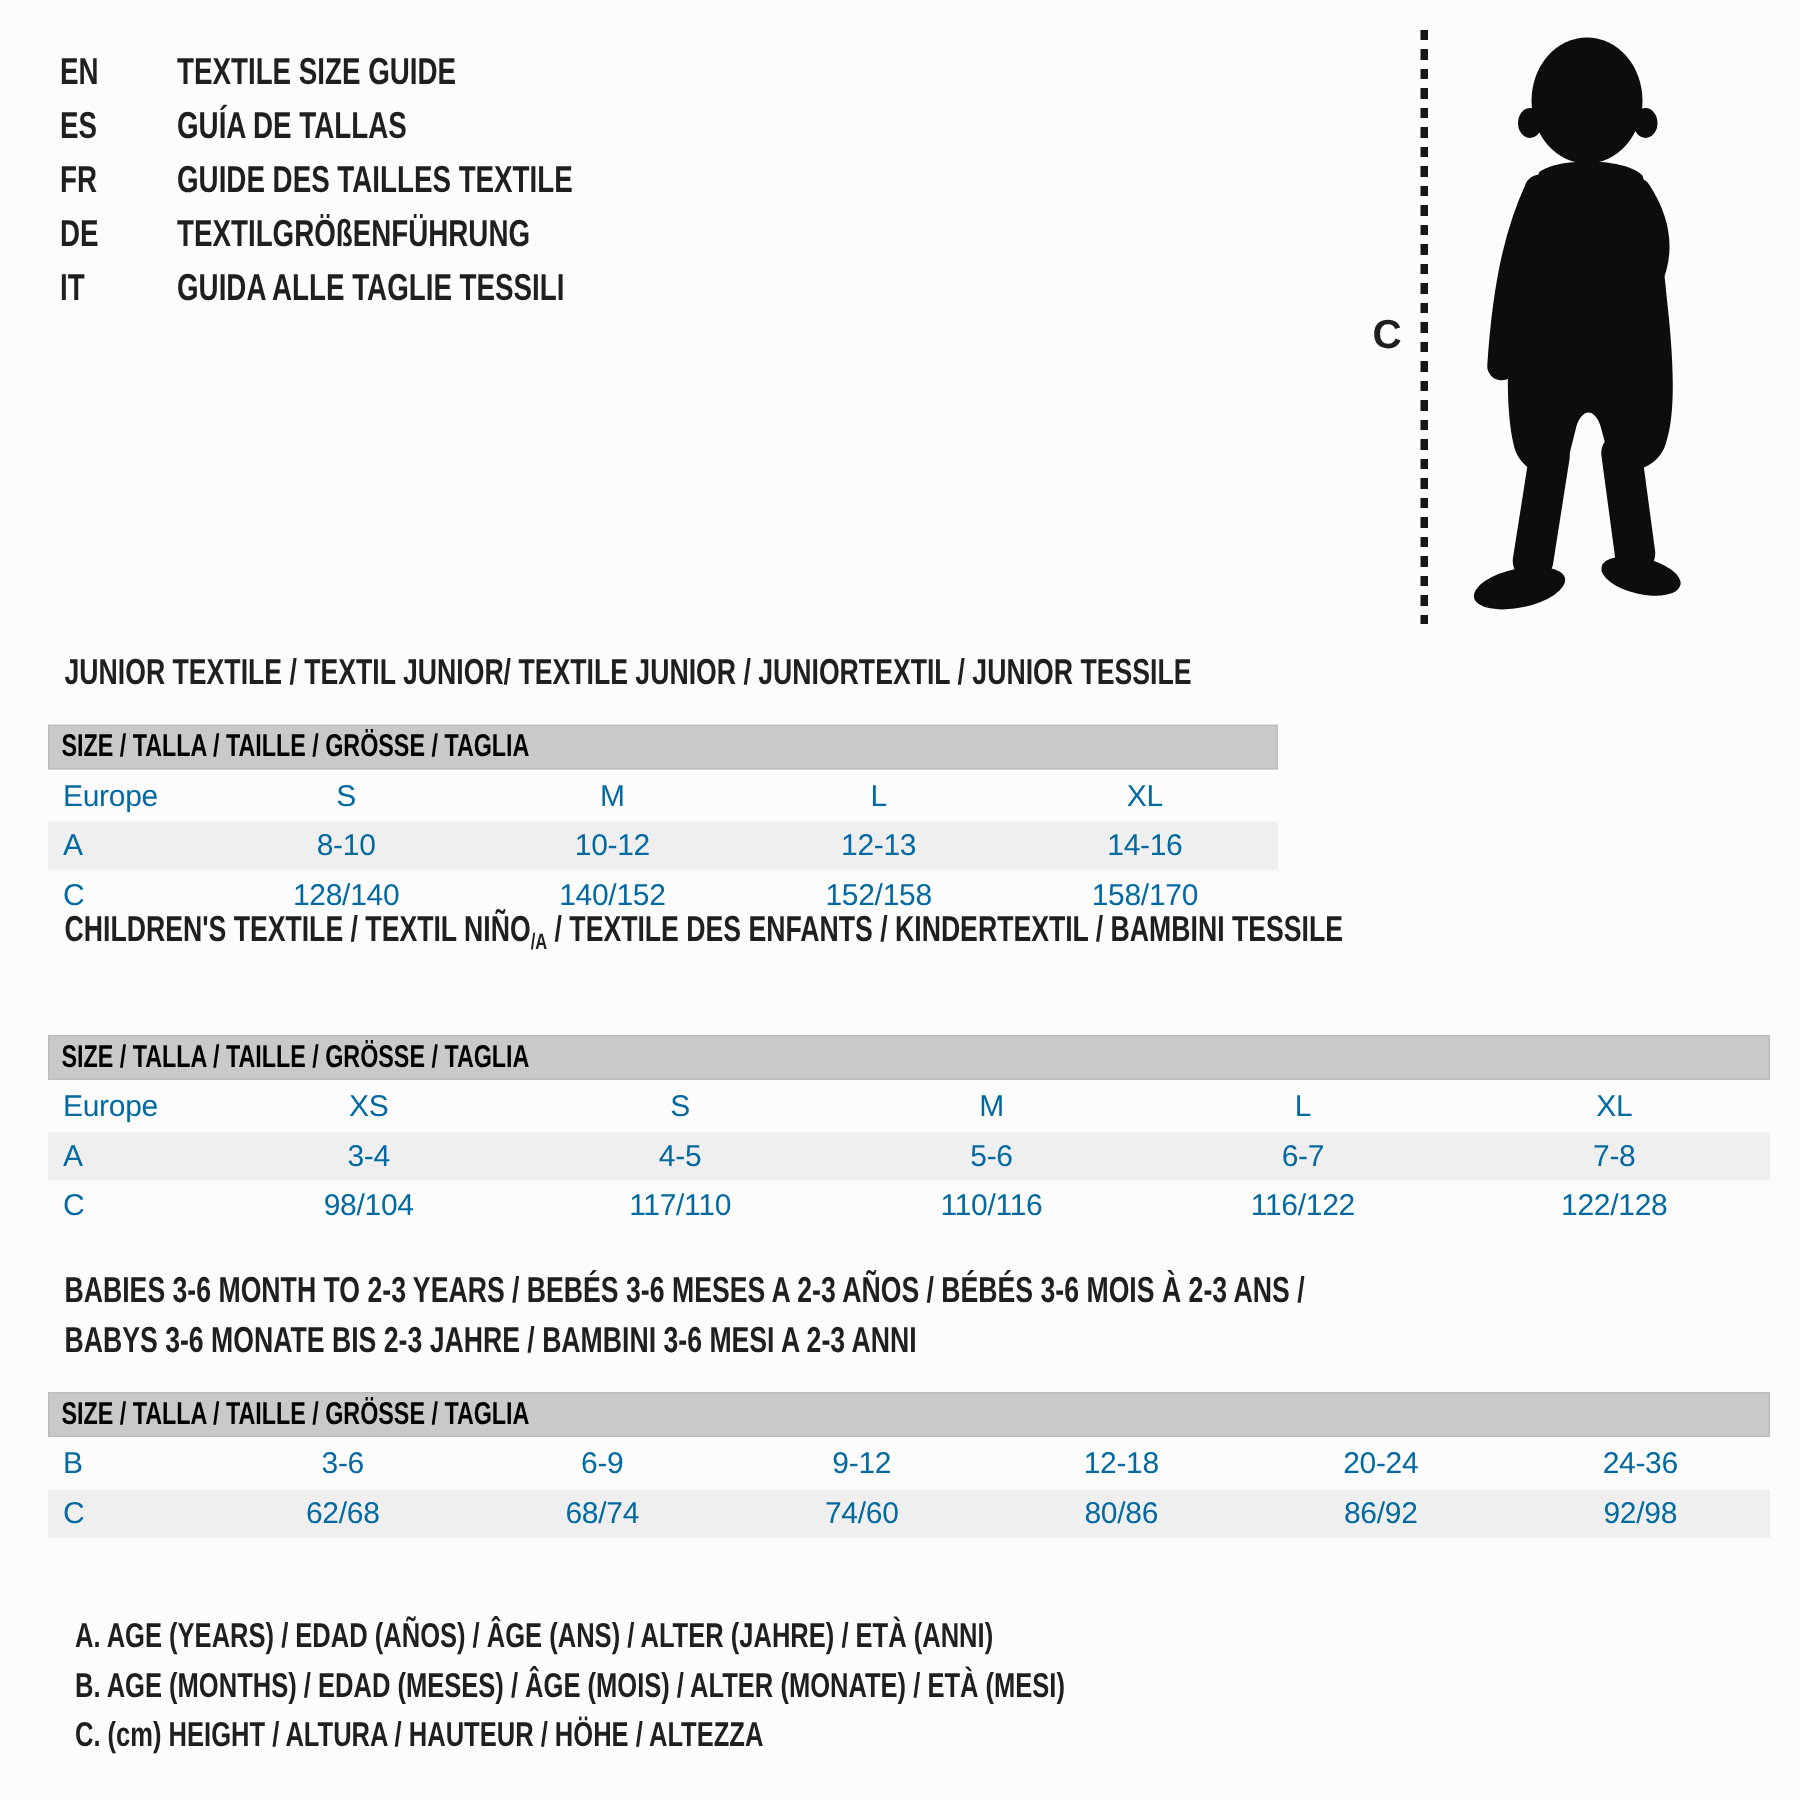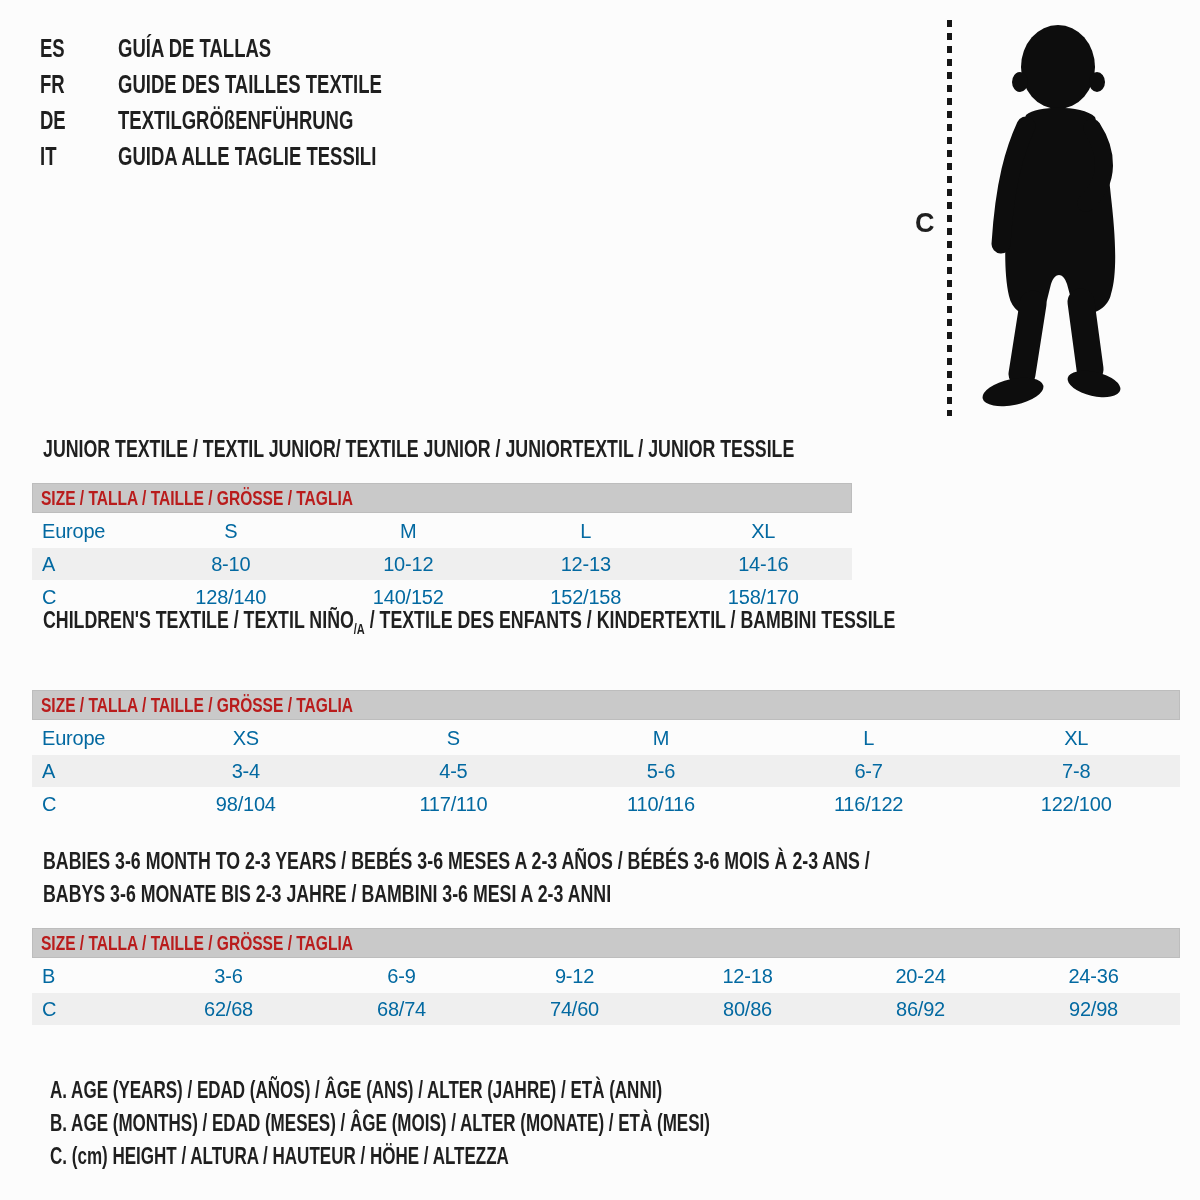--- a/index.html
+++ b/index.html
@@ -28,37 +28,41 @@
   #sec0-title{top:432px;}
   #sec1-title{top:603px;}
   #sec2-title{top:844px;}
 
   .size-table{position:absolute;left:32px;}
   #table0{top:483px;width:820px;}
   #table1{top:690px;width:1148px;}
   #table2{top:928px;width:1148px;}
 
   .size-bar{height:30px;background:var(--bar,#c9c9c9);display:flex;align-items:center;
-    padding-left:9px;box-sizing:border-box;font-size:21px;font-weight:700;color:#b91c1c;
+    padding-left:9px;box-sizing:border-box;font-size:21px;font-weight:700;color:#000000;
     box-shadow:inset 0 0 0 1px #bdbdbd;margin-bottom:2px;}
   .trow{display:grid;height:32px;align-items:center;font-size:20px;color:#0369a1;}
   .trow.shaded{background:var(--shade,#efefef);border-top:1px solid #fcfcfc;border-bottom:1px solid #fcfcfc;}
   .tcell{text-align:center;letter-spacing:-0.2px;}
   .tlabel{text-align:left;padding-left:10px;}
 
   
   .footnotes{position:absolute;left:50px;top:1074px;}
   .footnote{height:33px;display:flex;align-items:center;font-weight:700;font-size:23px;}
 </style>
 </head>
 <body>
 
 <div class="page">
 
   <div class="lang-header">
+    <div class="lang-row">
+      <span class="lang-code"><span class="cond">EN</span></span>
+      <span class="lang-label"><span class="cond">TEXTILE SIZE GUIDE</span></span>
+    </div>
     <div class="lang-row">
       <span class="lang-code"><span class="cond">ES</span></span>
       <span class="lang-label"><span class="cond">GUÍA DE TALLAS</span></span>
     </div>
     <div class="lang-row">
       <span class="lang-code"><span class="cond">FR</span></span>
       <span class="lang-label"><span class="cond">GUIDE DES TAILLES TEXTILE</span></span>
     </div>
     <div class="lang-row">
       <span class="lang-code"><span class="cond">DE</span></span>
@@ -146,21 +150,21 @@
         <div class="tcell">5-6</div>
         <div class="tcell">6-7</div>
         <div class="tcell">7-8</div>
       </div>
       <div class="trow" style="grid-template-columns: 110px repeat(5, 1fr);">
         <div class="tcell tlabel">C</div>
         <div class="tcell">98/104</div>
         <div class="tcell">117/110</div>
         <div class="tcell">110/116</div>
         <div class="tcell">116/122</div>
-        <div class="tcell">122/100</div>
+        <div class="tcell">122/128</div>
       </div>
     </div>
 
   <div class="section-title" id="sec2-title">
     <div><span class="cond">BABIES 3-6 MONTH TO 2-3 YEARS / BEBÉS 3-6 MESES A 2-3 AÑOS / BÉBÉS 3-6 MOIS À 2-3 ANS /</span></div>
     <div><span class="cond">BABYS 3-6 MONATE BIS 2-3 JAHRE / BAMBINI 3-6 MESI A 2-3 ANNI</span></div>
   </div>
   <div class="size-table" id="table2">
     <div class="size-bar">
       <span class="cond">SIZE / TALLA / TAILLE / GRÖSSE / TAGLIA</span>

